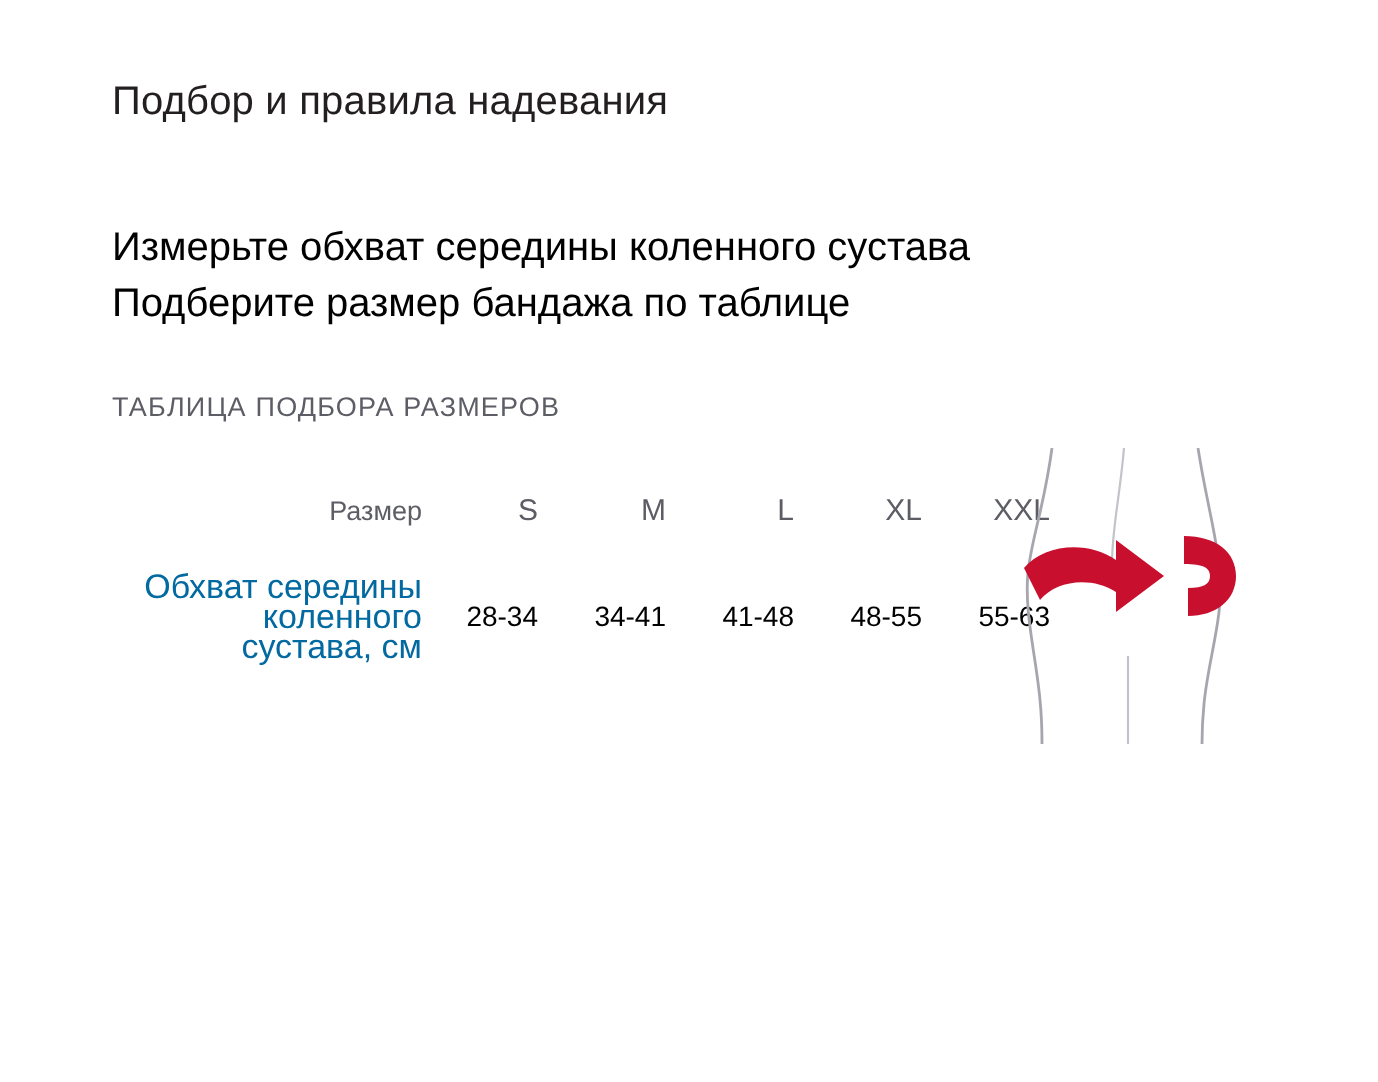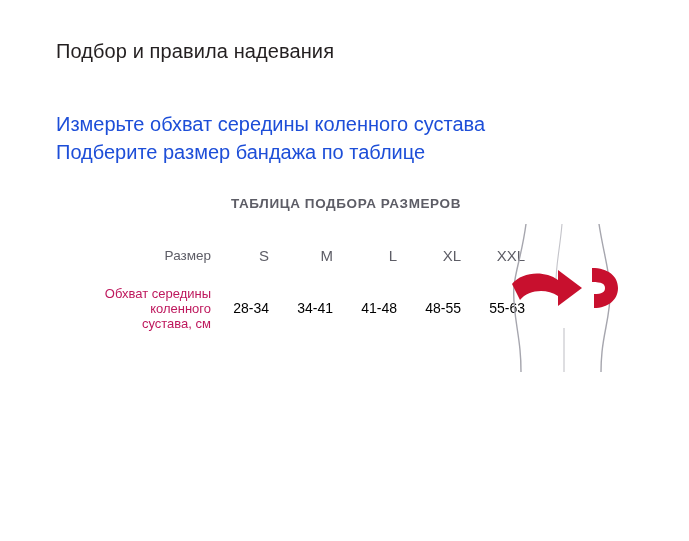--- a/index.html
+++ b/index.html
@@ -31,21 +31,21 @@
     color: #231f20;
     letter-spacing: 0.1px;
     white-space: nowrap;
   }
 
   .step-block {
     position: absolute;
     left: 56px;
     font-size: 20px;
     font-weight: 400;
-    color: #1d4ed8;
+    color: #000000;
     line-height: 28px;
   }
   .step-one {
     top: 110px;
   }
   .step-three {
     top: 414px;
   }
   .step-line {
     white-space: nowrap;
@@ -54,26 +54,25 @@
   .table-card {
     position: absolute;
     left: 56px;
     top: 196px;
     width: 580px;
     height: 175px;
   }
 
   .table-title {
     font-size: 13.5px;
-    font-weight: bold;
+    font-weight: normal;
     letter-spacing: 0.6px;
     color: #5d5d66;
     margin: 0 0 22px 0;
     white-space: nowrap;
-    text-align: center;
   }
 
   table.sizes {
     border-collapse: collapse;
     width: 448px;
     table-layout: fixed;
   }
   table.sizes td, table.sizes th {
     border: 0;
     padding: 0;
@@ -105,22 +104,22 @@
     font-size: 15px;
     color: #5d5d66;
   }
   .row-data .col-val {
     font-size: 14px;
     color: #000000;
     white-space: nowrap;
   }
   .label-multiline {
     line-height: 15px;
-    font-size: 13px;
-    color: #be185d;
+    font-size: 17px;
+    color: #0369a1;
   }
 
   .figure {
     position: absolute;
     left: 504px;
     top: 224px;
     width: 132px;
     height: 148px;
   }
   .figure svg {

